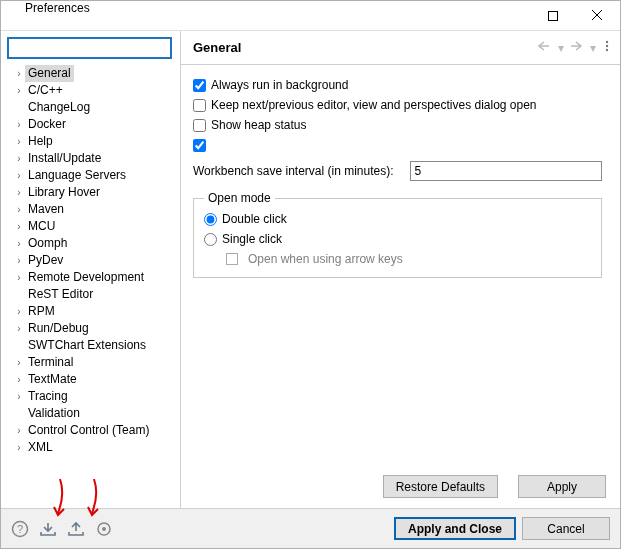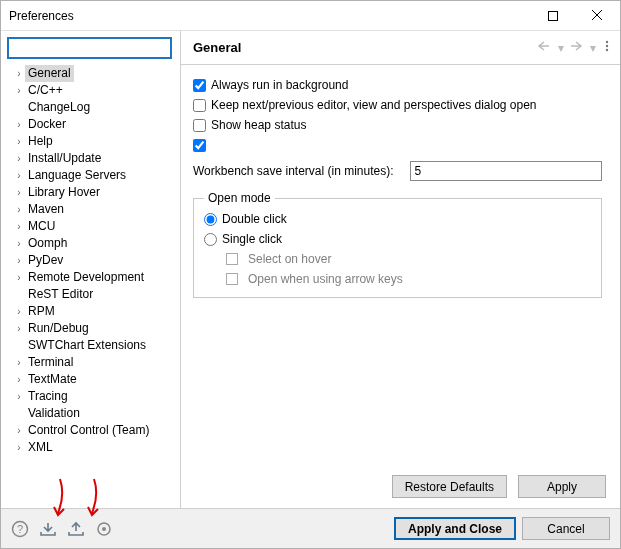--- a/index.html
+++ b/index.html
@@ -12,22 +12,21 @@
     width: 621px;
     height: 549px;
     border: 1px solid #b0b0b0;
     display: flex;
     flex-direction: column;
     overflow: hidden;
   }
   .titlebar {
     height: 30px;
     display: flex;
-    align-items: center;
-    padding-left: 8px;
+    padding-left: 24px;
     border-bottom: 1px solid #e0e0e0;
   }
   .titlebar .title { flex: 1; }
   .titlebar .ctl {
     width: 45px; height: 29px;
     display: flex; align-items: center; justify-content: center;
   }
   .content {
     flex: 1;
     display: flex;
@@ -98,21 +97,21 @@
     padding: 4px 10px 8px 10px;
   }
   legend { padding: 0 4px; }
   .indent { padding-left: 22px; color: #808080; }
   .indent .box {
     width: 12px; height: 12px; border: 1px solid #aaa;
     display: inline-block; vertical-align: middle; margin-right: 5px;
   }
   .note-row { margin-top: 8px; }
   .bottom-buttons {
-    display: flex; justify-content: flex-end; gap: 11px;
+    display: flex; justify-content: flex-end; gap: 20px;
     padding: 6px 14px 10px 0;
   }
   .btn {
     min-width: 88px; height: 23px;
     border: 1px solid #adadad; background: #e1e1e1;
     display: inline-flex; align-items: center; justify-content: center;
     font-family: inherit; font-size: 12px;
     padding: 0 12px;
   }
   .btn.primary { border: 2px solid #0a64ad; font-weight: bold; }
@@ -300,24 +299,20 @@
       <fieldset>
         <legend>Open mode</legend>
         <label class="radio-row">
           <input type="radio" name="om" checked="" style="">
           <span>Double click</span>
         </label>
         <label class="radio-row">
           <input type="radio" name="om" style="">
           <span>Single click</span>
         </label>
-        <div class="checkbox-row indent">
-          <span class="box"></span>
-          <span>Select on hover</span>
-        </div>
         <div class="checkbox-row indent">
           <span class="box"></span>
           <span>Open when using arrow keys</span>
         </div>
       </fieldset>
     </div>
 
     <div class="bottom-buttons">
       <button class="btn">Restore Defaults</button>
       <button class="btn">Apply</button>

